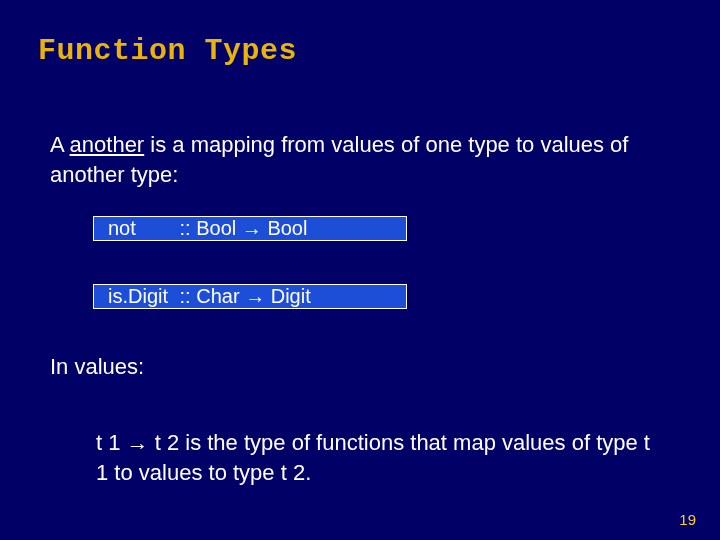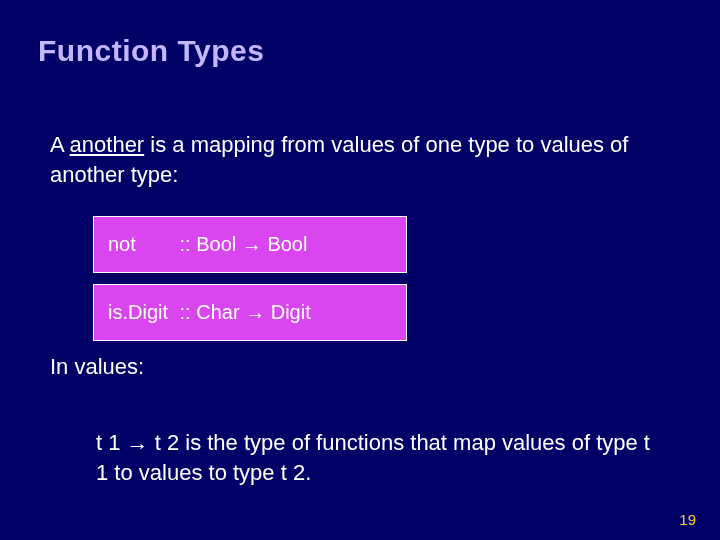--- a/index.html
+++ b/index.html
@@ -4,44 +4,44 @@
 <style>
   * { margin: 0; padding: 0; box-sizing: border-box; }
   html, body { width: 720px; height: 540px; }
   body {
     background: #000066;
     font-family: Verdana, Geneva, sans-serif;
     position: relative;
     overflow: hidden;
   }
   .title {
-    color: #c4b5fd;
+    color: #eab308;
     font-weight: 900;
     font-size: 30px;
     letter-spacing: 0.5px;
     position: absolute;
     top: 34px;
     left: 38px;
-    font-family: Liberation Sans, sans-serif;
+    font-family: Liberation Mono, monospace;
   }
   .body-text {
     color: #ffffff;
     font-size: 22px;
     line-height: 1.35;
     position: absolute;
     left: 50px;
   }
   .p1 { top: 130px; width: 600px; }
   .underline { text-decoration: underline; }
   .code-box {
-    background: #d946ef;
+    background: #1d4ed8;
     border: 1px solid #ffffff;
     color: #ffffff;
     font-size: 20px;
-    padding: 16px 14px;
+    padding: 0 14px;
     position: absolute;
     width: 314px;
   }
   .box1 { top: 216px; left: 93px; }
   .box2 { top: 284px; left: 93px; }
   .code-name { display: inline-block; width: 66px; }
   .arrow { font-family: Arial, sans-serif; }
   .p2 { top: 352px; width: 600px; }
   .p3 { top: 428px; left: 96px; width: 560px; }
   .page-num {

